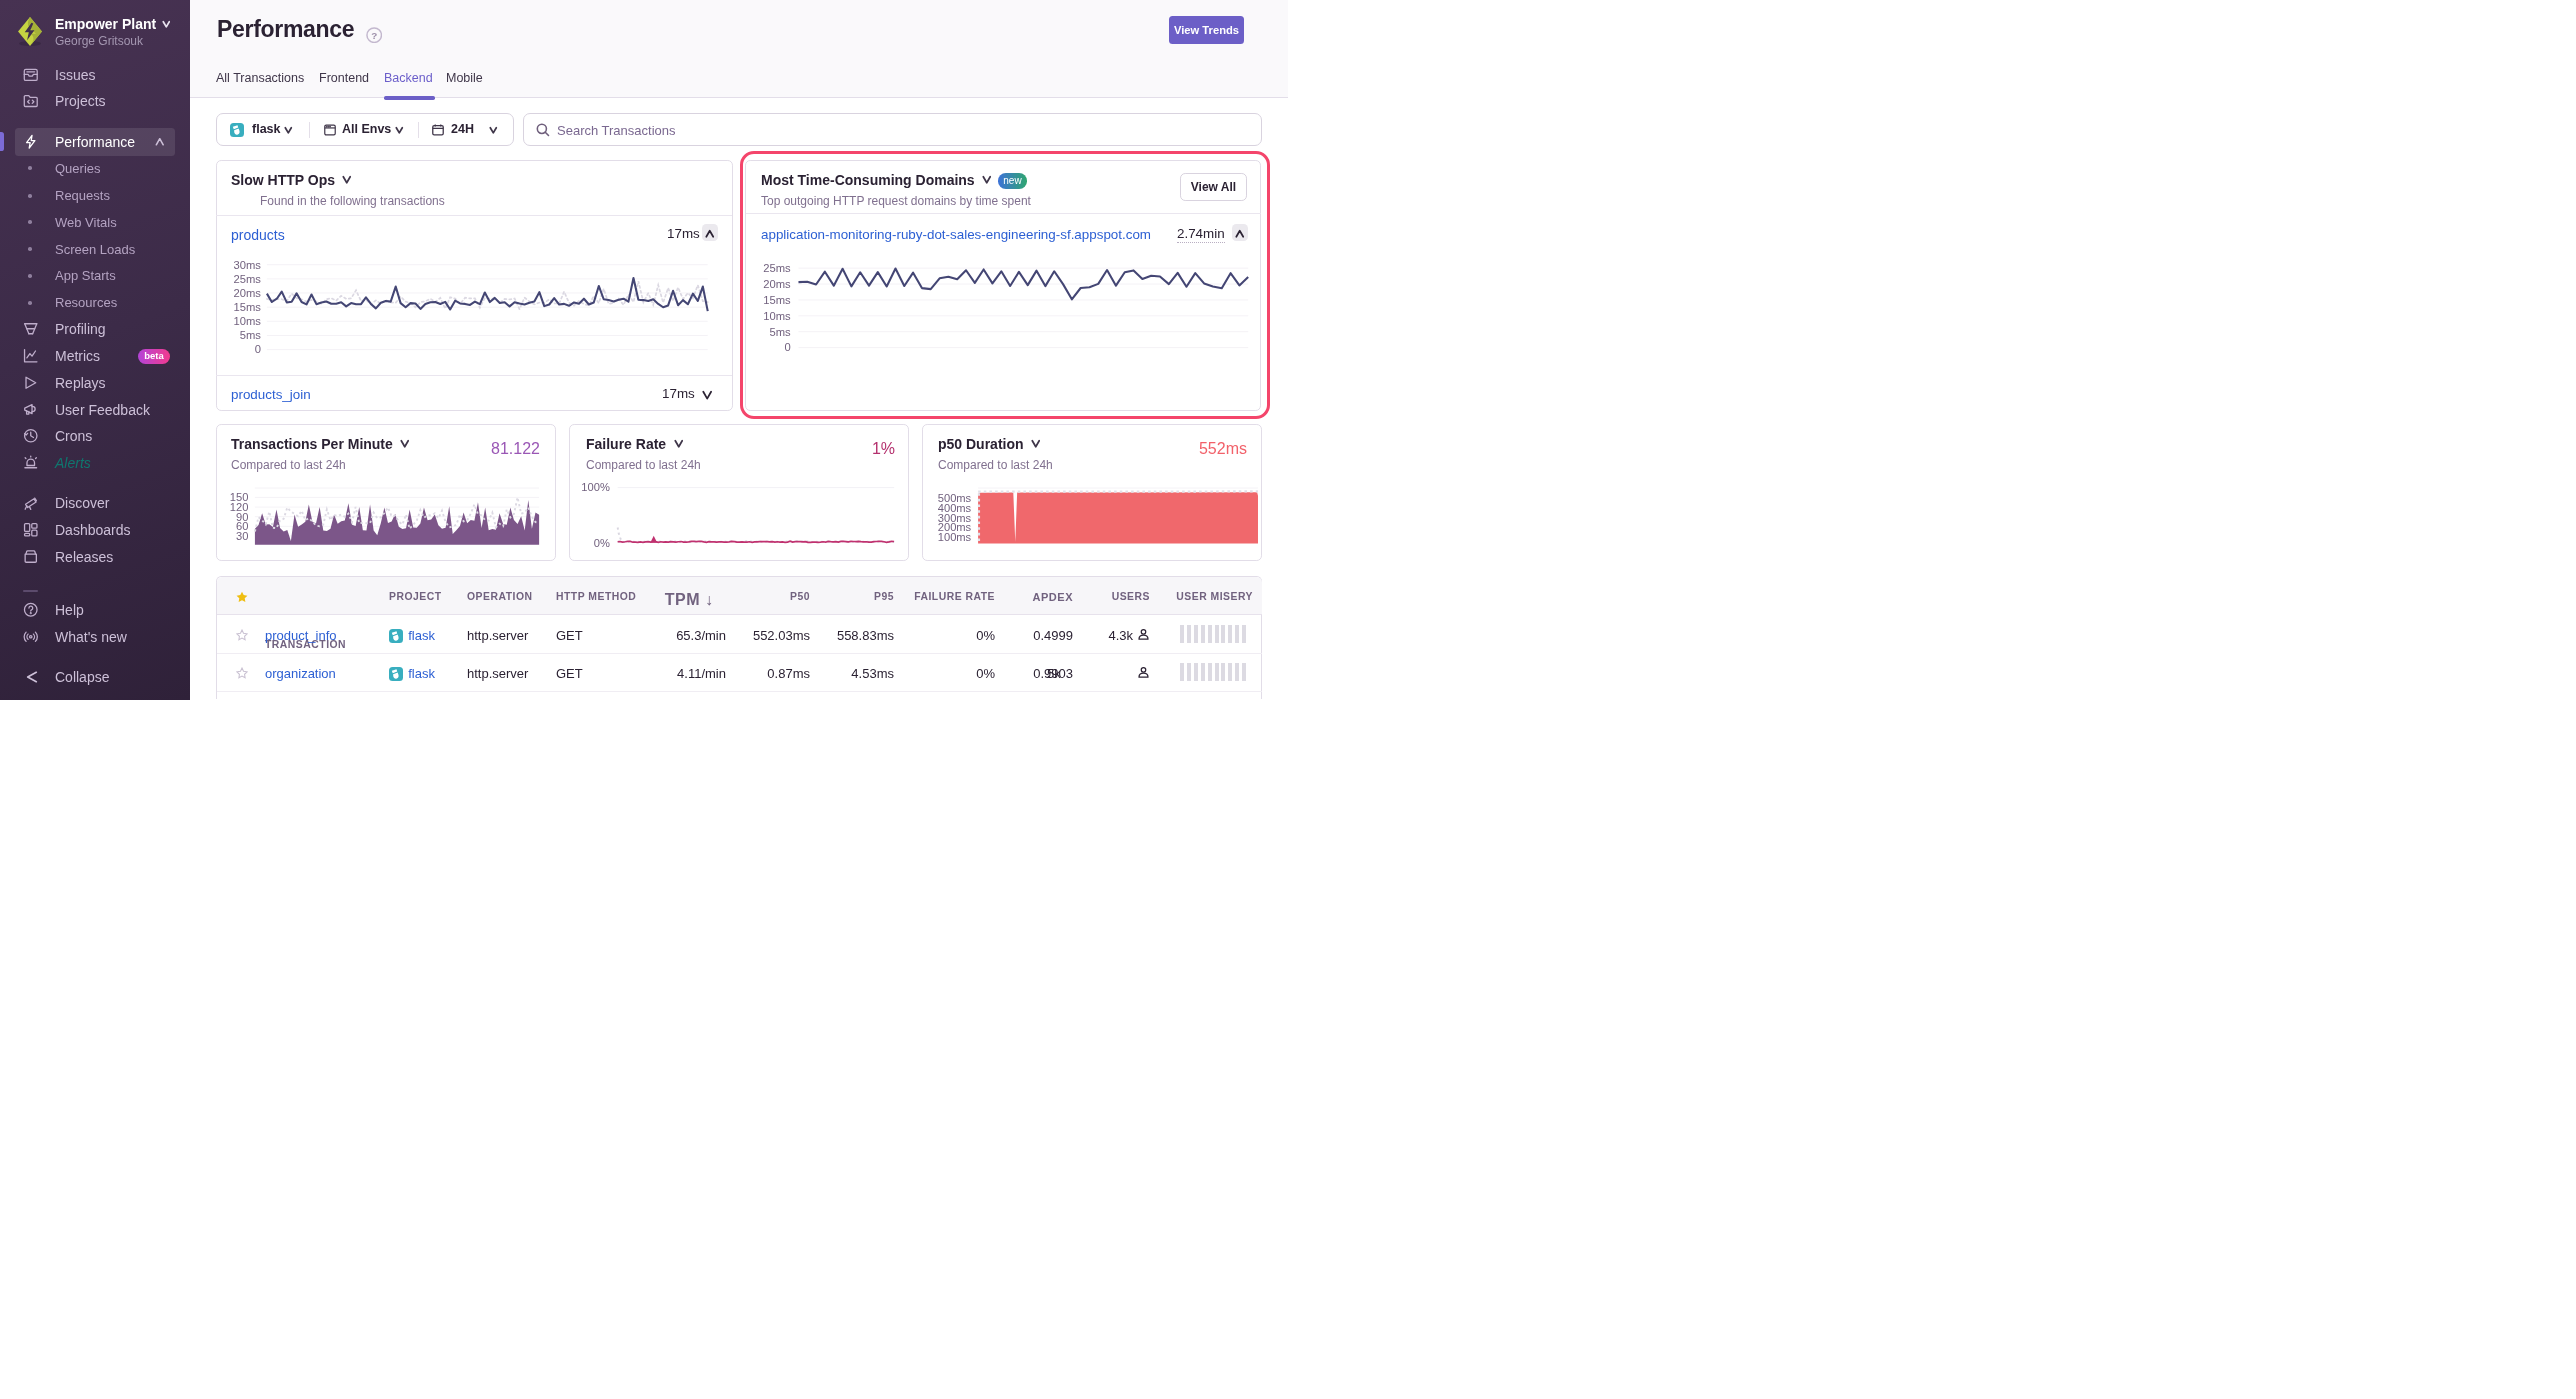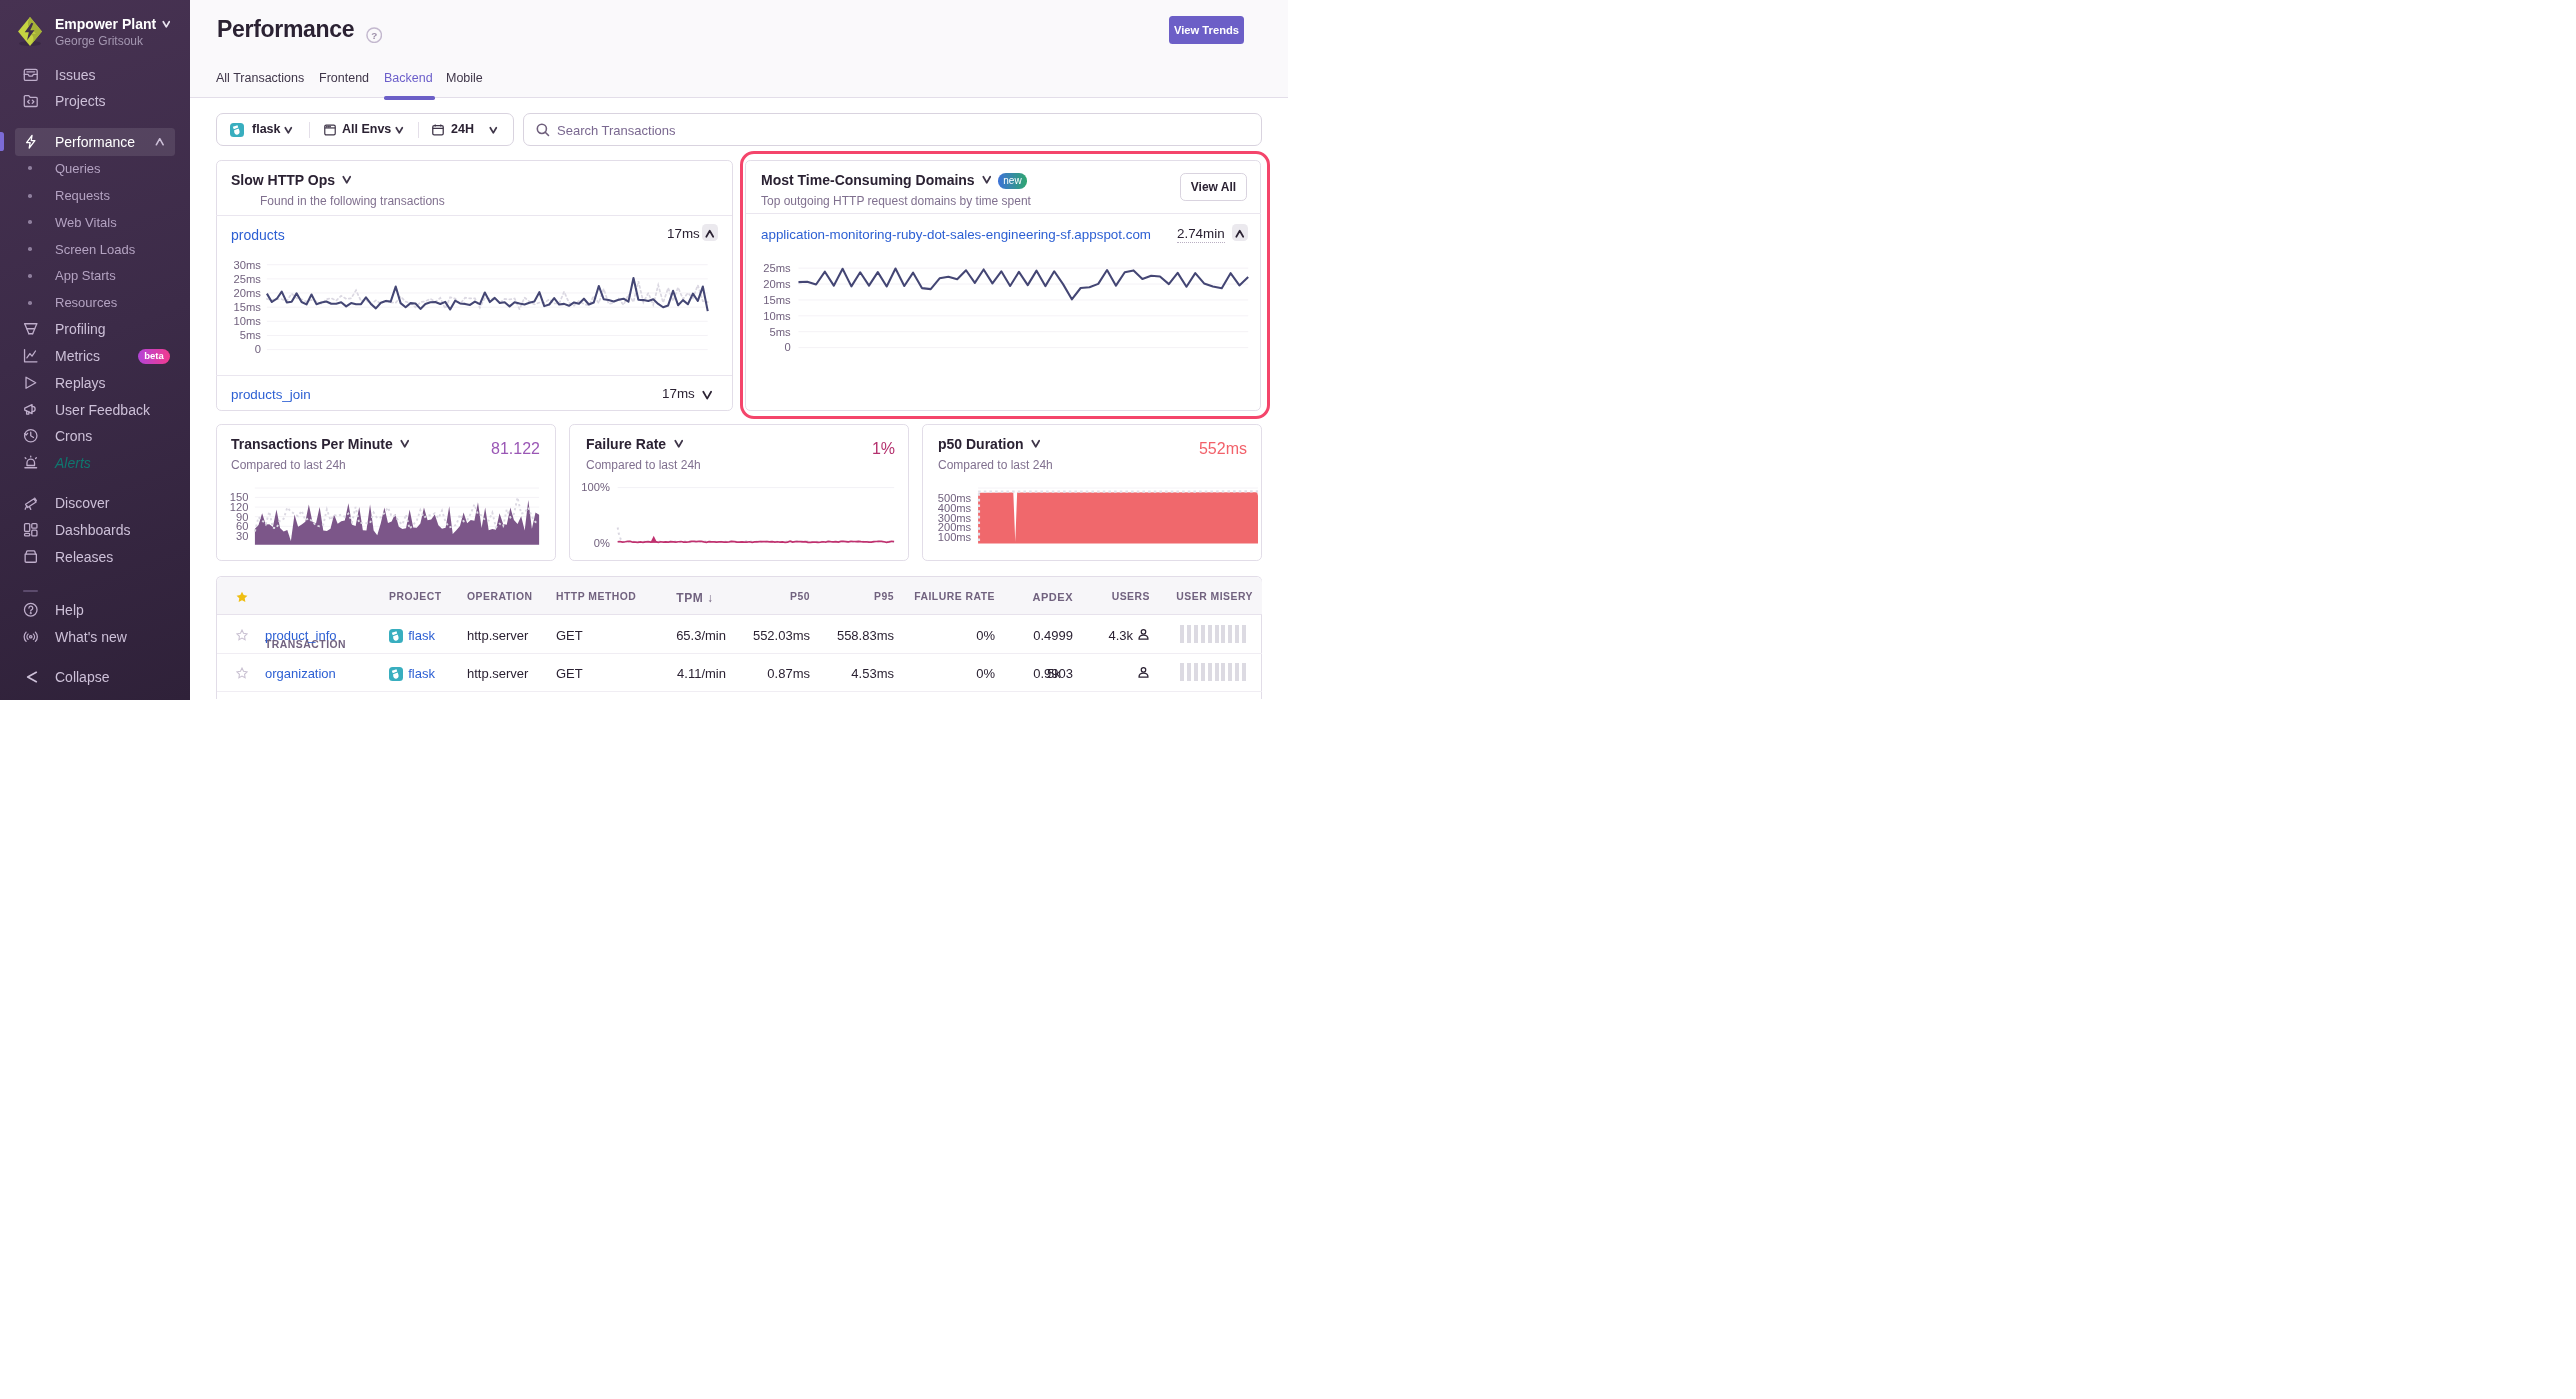--- a/index.html
+++ b/index.html
@@ -319,21 +319,21 @@
 <div class="abs" style="left:265px;top:591px;font-size:10.4px;font-weight:bold;color:#71627F;letter-spacing:0.5px;margin-top:48px;">TRANSACTION</div>
 <div class="abs" style="left:389px;top:591px;font-size:10.4px;font-weight:bold;color:#71627F;letter-spacing:0.5px;text-align:right;">PROJECT</div>
 <div class="abs" style="left:467px;top:591px;font-size:10.4px;font-weight:bold;color:#71627F;letter-spacing:0.5px;">OPERATION</div>
 <div class="abs" style="left:556px;top:591px;font-size:10.4px;font-weight:bold;color:#71627F;letter-spacing:0.5px;">HTTP METHOD</div>
 <div class="abs" style="left:637px;top:591px;width:173px;text-align:right;font-size:10.4px;font-weight:bold;color:#71627F;letter-spacing:0.5px;">P50</div>
 <div class="abs" style="left:721px;top:591px;width:173px;text-align:right;font-size:10.4px;font-weight:bold;color:#71627F;letter-spacing:0.5px;">P95</div>
 <div class="abs" style="left:822px;top:591px;width:173px;text-align:right;font-size:10.4px;font-weight:bold;color:#71627F;letter-spacing:0.5px;">FAILURE RATE</div>
 <div class="abs" style="left:900px;top:591px;width:173px;text-align:right;font-size:11px;font-weight:bold;color:#71627F;letter-spacing:0.5px;">APDEX</div>
 <div class="abs" style="left:977px;top:591px;width:173px;text-align:right;font-size:10.4px;font-weight:bold;color:#71627F;letter-spacing:0.5px;">USERS</div>
 <div class="abs" style="left:1080px;top:591px;width:173px;text-align:right;font-size:10.4px;font-weight:bold;color:#71627F;letter-spacing:0.5px;">USER MISERY</div>
-<div class="abs" style="left:553px;top:591px;width:160px;text-align:right;font-size:12px;font-weight:bold;color:#71627F;letter-spacing:0.5px;">TPM <span style="font-weight:normal;letter-spacing:0;">↓</span></div>
+<div class="abs" style="left:553px;top:591px;width:160px;text-align:right;font-size:16px;font-weight:bold;color:#71627F;letter-spacing:0.5px;">TPM <span style="font-weight:normal;letter-spacing:0;">↓</span></div>
 <div class="abs" style="left:236px;top:628px;"><svg width="12" height="12" viewBox="0 0 15 15">
         <path d="M7.5 1.3 L9.4 5.4 L13.9 6 L10.7 9.1 L11.4 13.5 L7.5 11.4 L3.6 13.5 L4.3 9.1 L1.1 6 L5.6 5.4 Z" fill="none" stroke="#C9C1D2" stroke-width="1.3"></path>
       </svg></div>
 <div class="abs blue" style="left:265px;top:628px;font-size:13px;">product_info</div>
 <div class="abs" style="left:389px;top:628px;font-size:13px;"><div style="display:inline-block;width:14px;height:14px;border-radius:3.5px;background:#38AEBF;vertical-align:-2.6px;margin-right:5.2px;"><svg width="14" height="14" viewBox="0 0 16 16">
           <path d="M3.2 4.2 L8.6 2.6 L9.4 5.2 L4.3 7.2 Z M4.7 8.3 L9.9 6.3 L10.8 8.9 C11.6 11.3 10 13.2 8.2 13.4 C6.4 13.6 5.3 12.3 4.9 10.8 Z" fill="#fff"></path>
         </svg></div><span style="color:#2C5FD3;">flask</span></div>
 <div class="abs" style="left:467px;top:628px;font-size:13px;color:#2B2233;">http.server</div>
 <div class="abs" style="left:556px;top:628px;font-size:13px;color:#2B2233;">GET</div>
 <div class="abs" style="left:553px;top:628px;width:173px;text-align:right;font-size:13px;color:#2B2233;">65.3/min</div>

